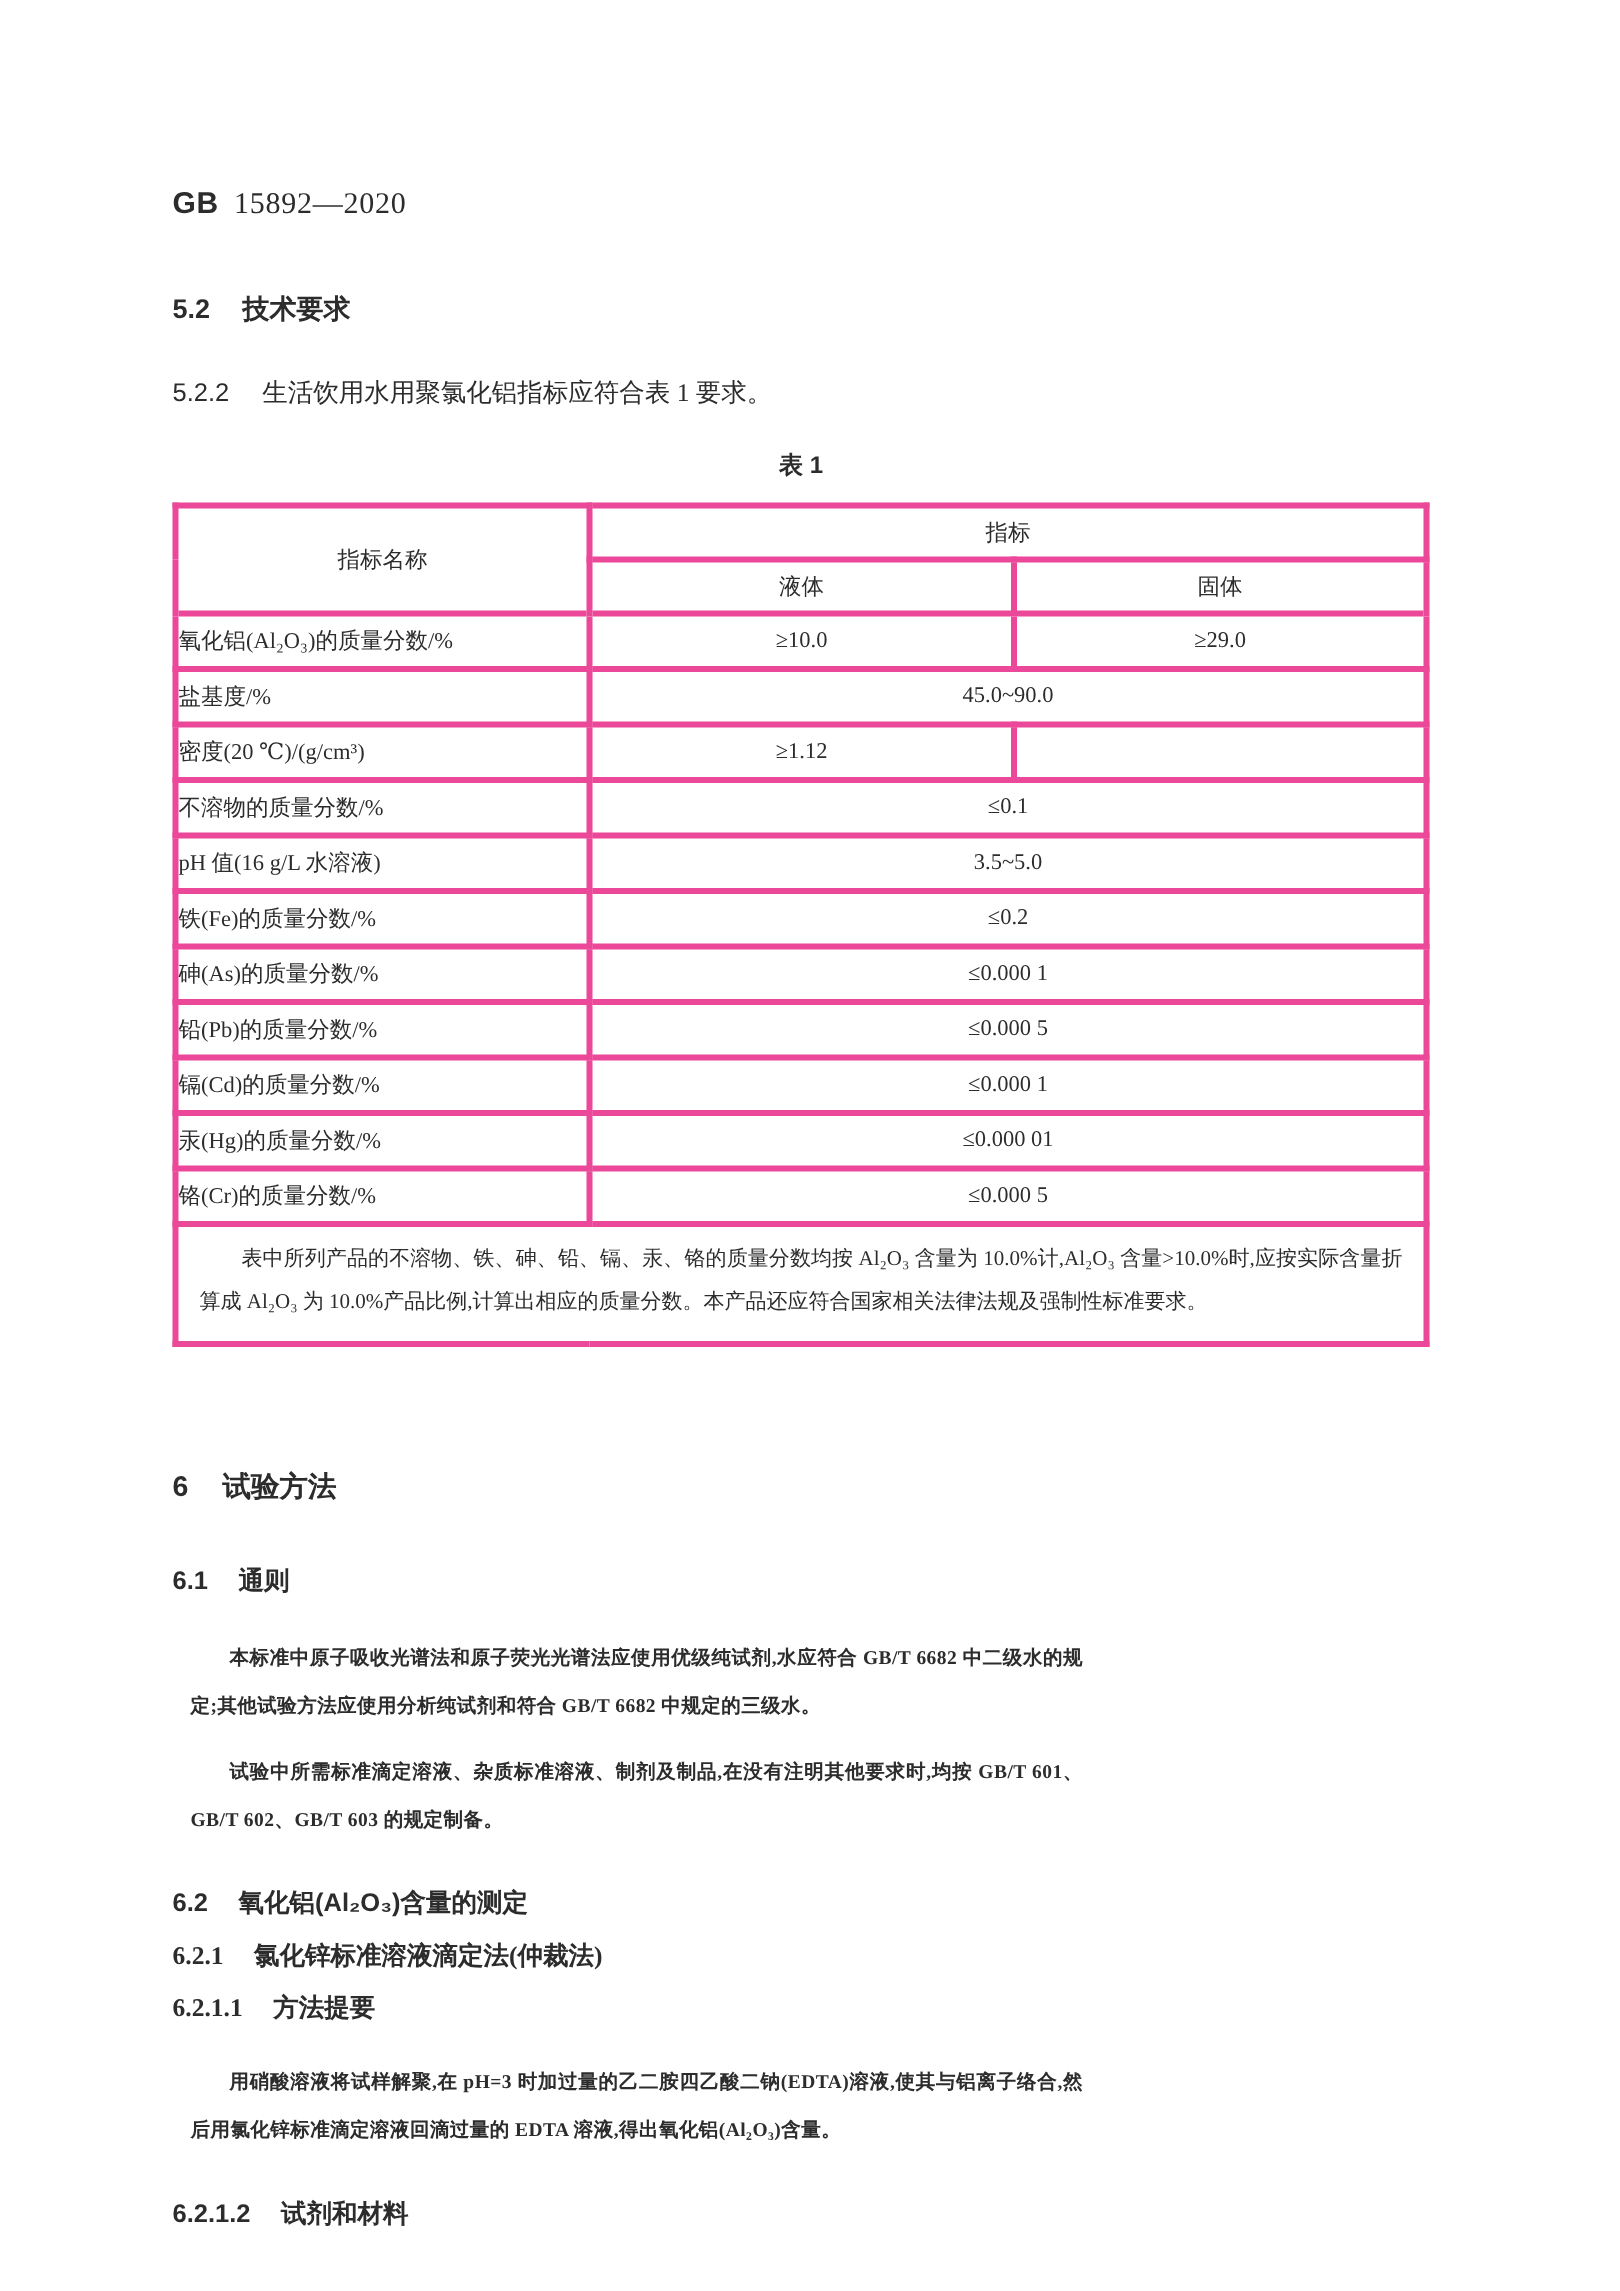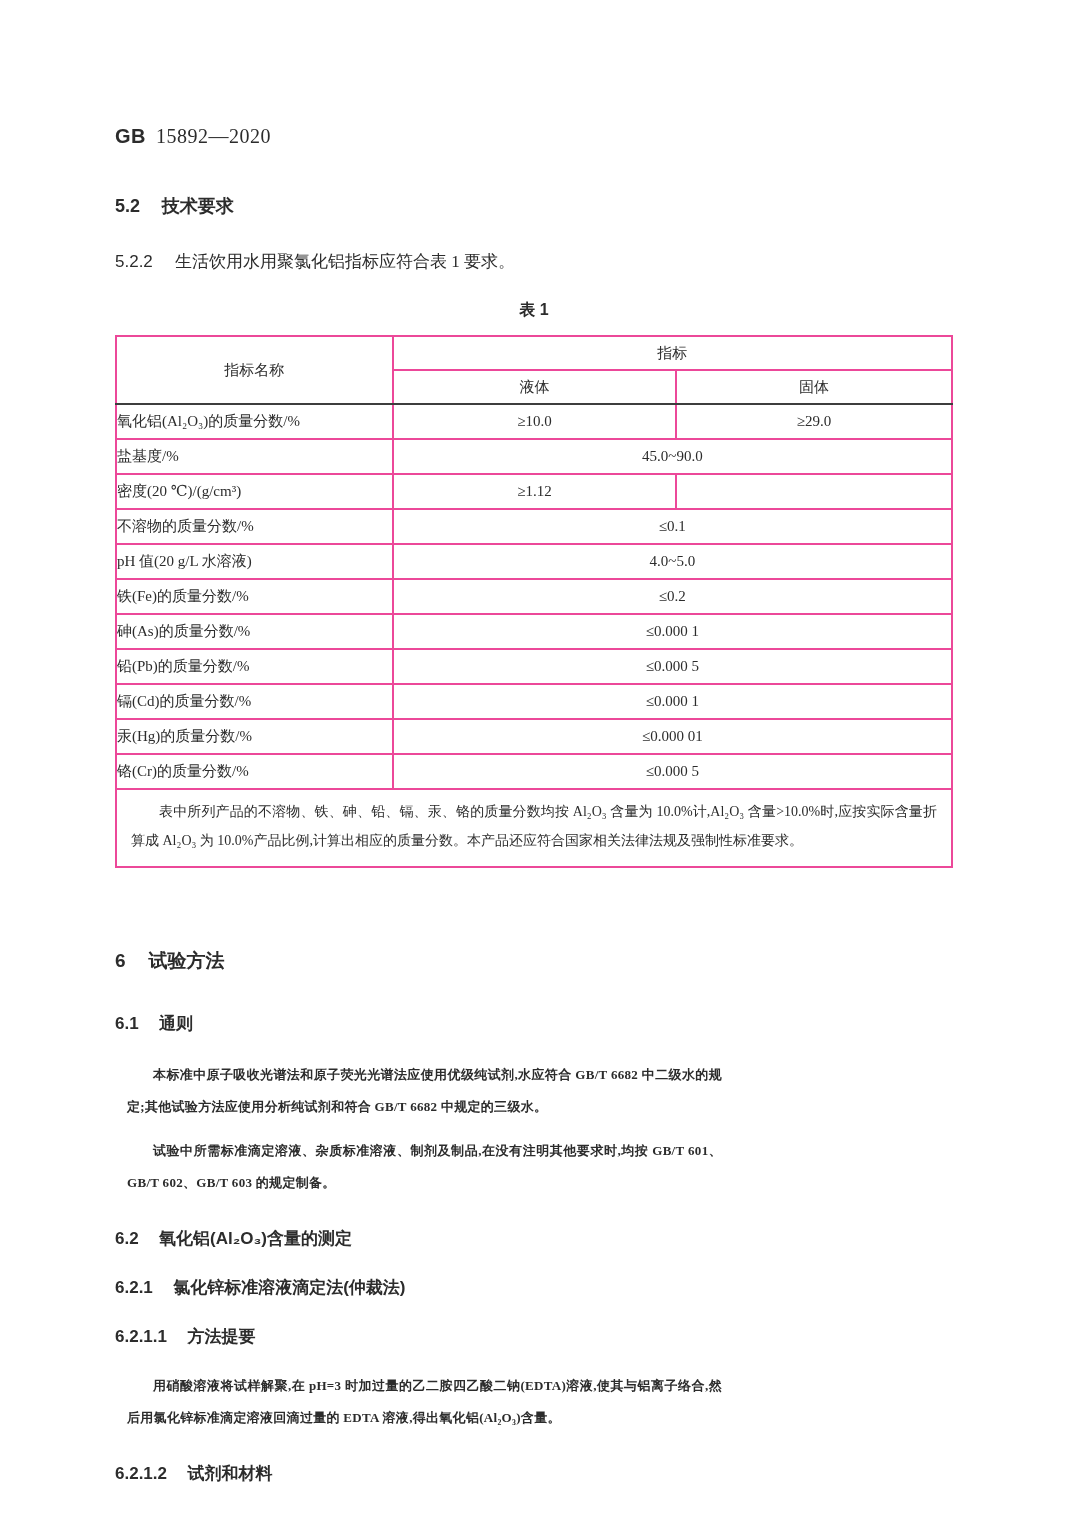--- a/index.html
+++ b/index.html
@@ -56,21 +56,21 @@
     margin:22px 0 14px 0;
   }
   table.spec{
     width:838px;
     border-collapse:collapse;
     border:2px solid #3d3d3d;
     font-size:15px;
     color:#2c2c2c;
   }
   table.spec th, table.spec td{
-    border:2px solid #ec4899;
+    border:4px solid #ec4899;
     font-weight:normal;
     padding:0 4px;
   }
   table.spec thead th{height:32px;text-align:center;}
   table.spec thead tr.sub th{border-bottom:2px solid #3d3d3d;}
   table.spec thead th.name-head{border-bottom:2px solid #3d3d3d;}
   table.spec tbody td{height:33px;}
   table.spec td.c-name{text-align:left;padding-left:0;}
   table.spec td.c-val{text-align:center;}
   table.spec tfoot td{
@@ -88,21 +88,21 @@
     text-indent:2em;
     margin:12px;
     letter-spacing:0.3px;
     font-weight:bold;
   }
   .gap-sec6{margin-top:80px;}
   .h-6{margin-bottom:38px;font-size:19px;}
   .h-sub{font-size:17px;}
   .mb24{margin-bottom:24px;}
   .mt28{margin-top:28px;}
-  .mt26{margin-top:26px;}
+  .mt26{margin-top:12px;font-family:Liberation Serif, serif;}
   .mt22{margin-top:22px;}
 </style>
 </head>
 <body>
 
 <div class="page">
 
   <p class="std-header">
     <span class="std-prefix">GB</span><span>15892—2020</span>
   </p>
@@ -146,22 +146,22 @@
       <tr>
         <td class="c-name">密度(20 ℃)/(g/cm³)</td>
         <td class="c-val">≥1.12</td>
         <td class="c-val"></td>
       </tr>
       <tr>
         <td class="c-name">不溶物的质量分数/%</td>
         <td class="c-val" colspan="2">≤0.1</td>
       </tr>
       <tr>
-        <td class="c-name">pH 值(20 g/L 水溶液)</td>
-        <td class="c-val" colspan="2">4.0~5.0</td>
+        <td class="c-name">pH 值(16 g/L 水溶液)</td>
+        <td class="c-val" colspan="2">3.5~5.0</td>
       </tr>
       <tr>
         <td class="c-name">铁(Fe)的质量分数/%</td>
         <td class="c-val" colspan="2">≤0.2</td>
       </tr>
       <tr>
         <td class="c-name">砷(As)的质量分数/%</td>
         <td class="c-val" colspan="2">≤0.000 1</td>
       </tr>
       <tr>

